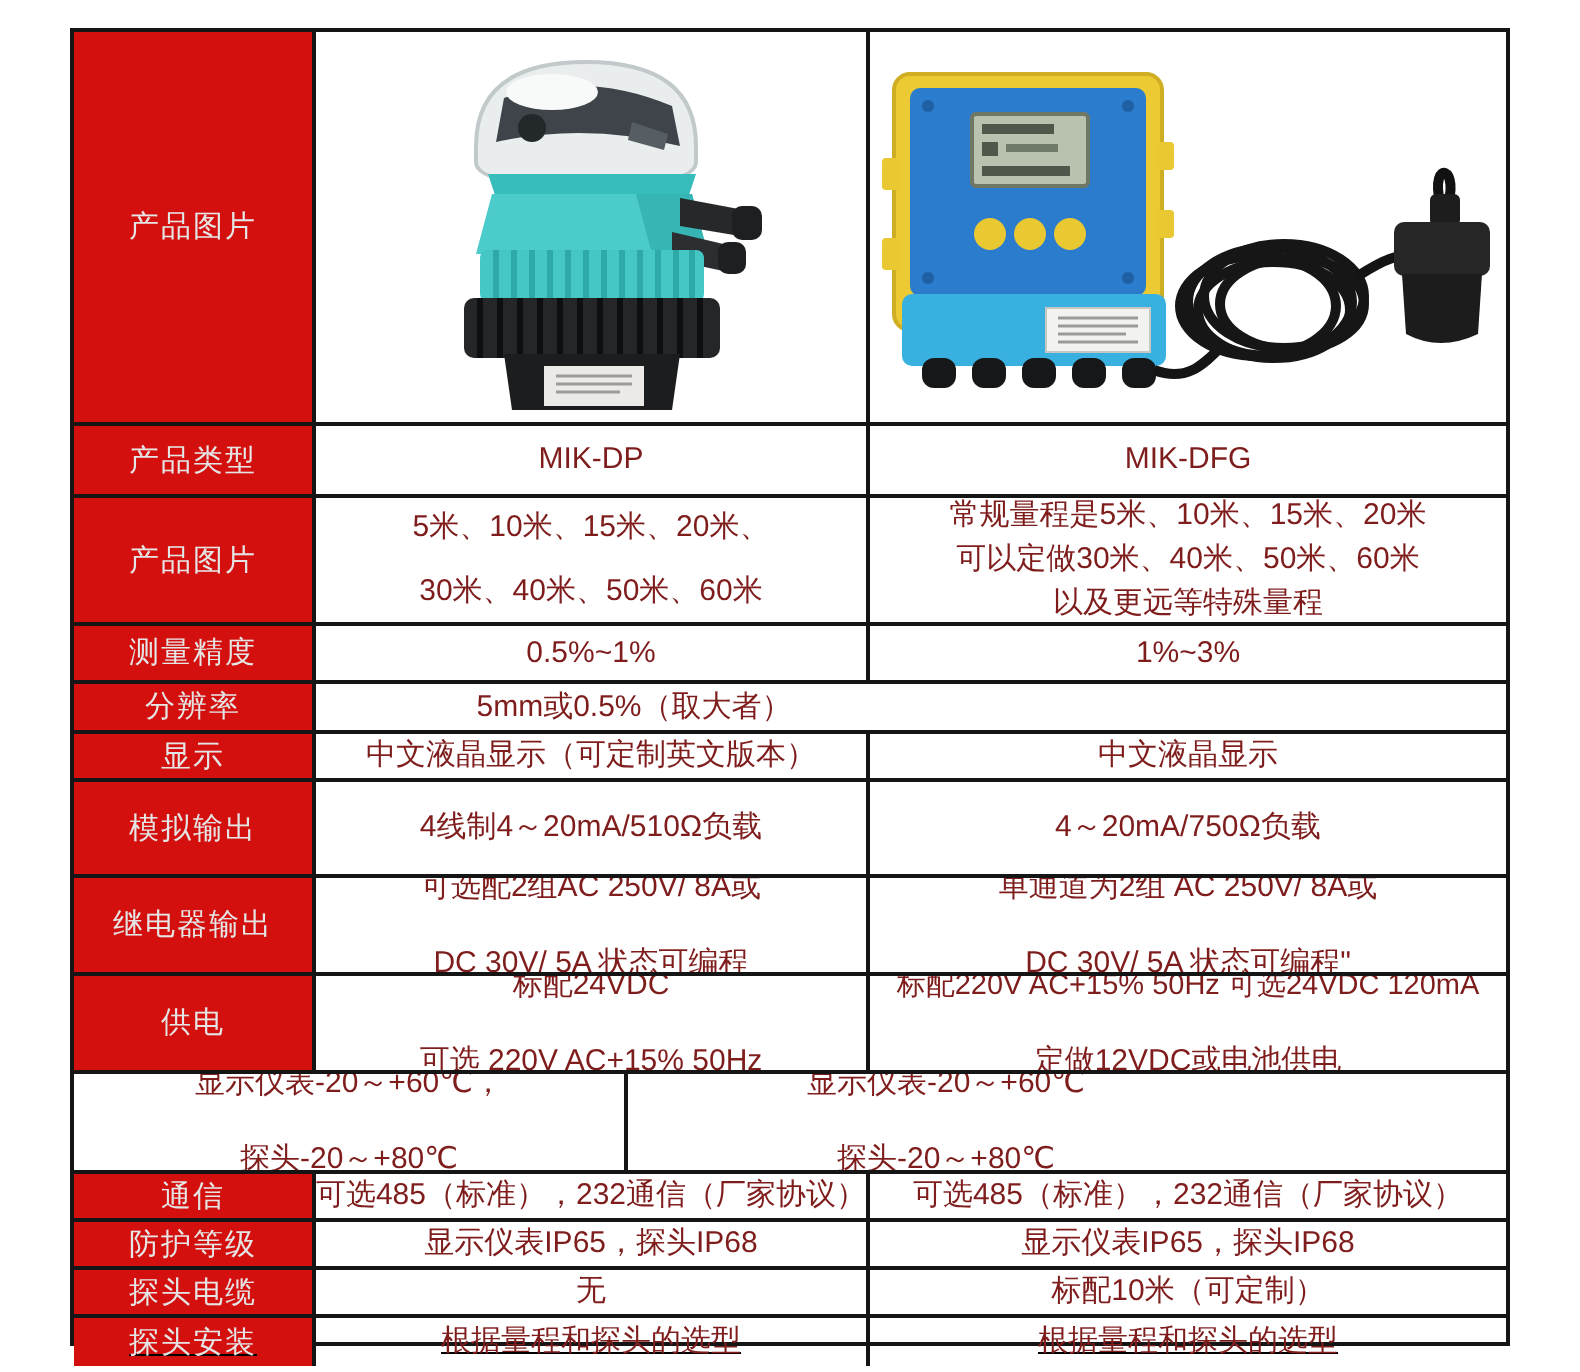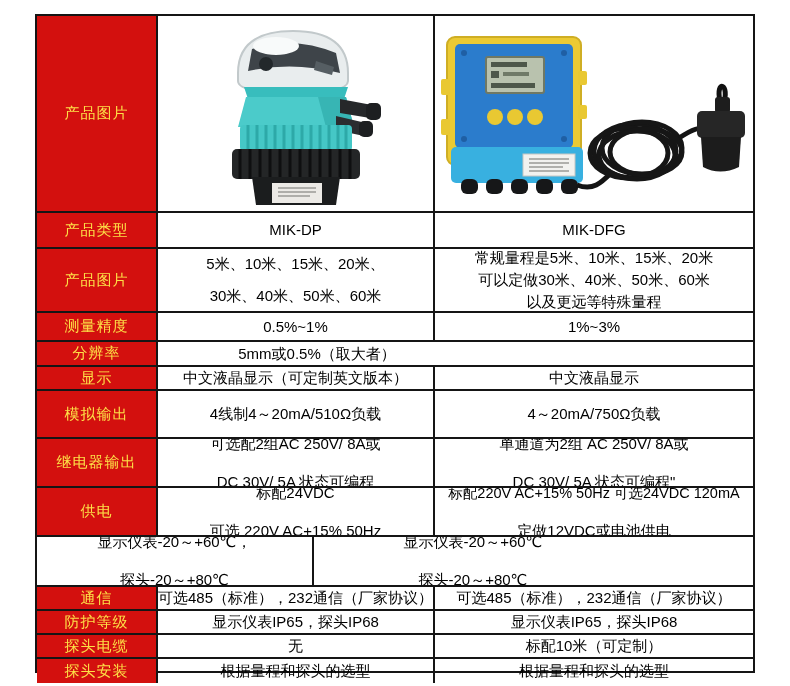--- a/index.html
+++ b/index.html
@@ -5,32 +5,32 @@
   html,body{margin:0;padding:0;}
   body{
     width:790px;height:686px;background:#ffffff;position:relative;overflow:hidden;
     font-family:"Liberation Sans","DejaVu Sans",sans-serif;
   }
   .table-wrap{
     position:absolute;left:35px;top:14px;width:720px;height:659px;
     border:2px solid #151515;box-sizing:border-box;background:#fff;
   }
   .t-row{display:flex;width:100%;box-sizing:border-box;border-bottom:2px solid #151515;}
-  .t-row.last{border-bottom:none;}
+  .t-row.last{border-bottom:none;text-decoration:underline;}
   .cell{
     box-sizing:border-box;display:flex;flex-direction:column;
     justify-content:center;align-items:center;overflow:hidden;
   }
   .label-cell{
     width:121px;background:#d3100e;border-right:2px solid #151515;
-    color:#fde047;font-size:15px;letter-spacing:1px;text-align:center;
+    color:#e5e5e5;font-size:15px;letter-spacing:1px;text-align:center;
   }
   .mid-cell{width:277px;border-right:2px solid #151515;}
   .right-cell{width:318px;}
-  .val{color:#000000;font-size:15px;line-height:20px;white-space:nowrap;}
+  .val{color:#7f1d1d;font-size:15px;line-height:20px;white-space:nowrap;}
   .val.tight{font-size:14.5px;}
   .g12{gap:12px}
   .g7{gap:18px}
   .g2{gap:2px}
   .photo-cell{background:#fff;}
   svg{display:block;}
 </style>
 </head>
 <body>
 

